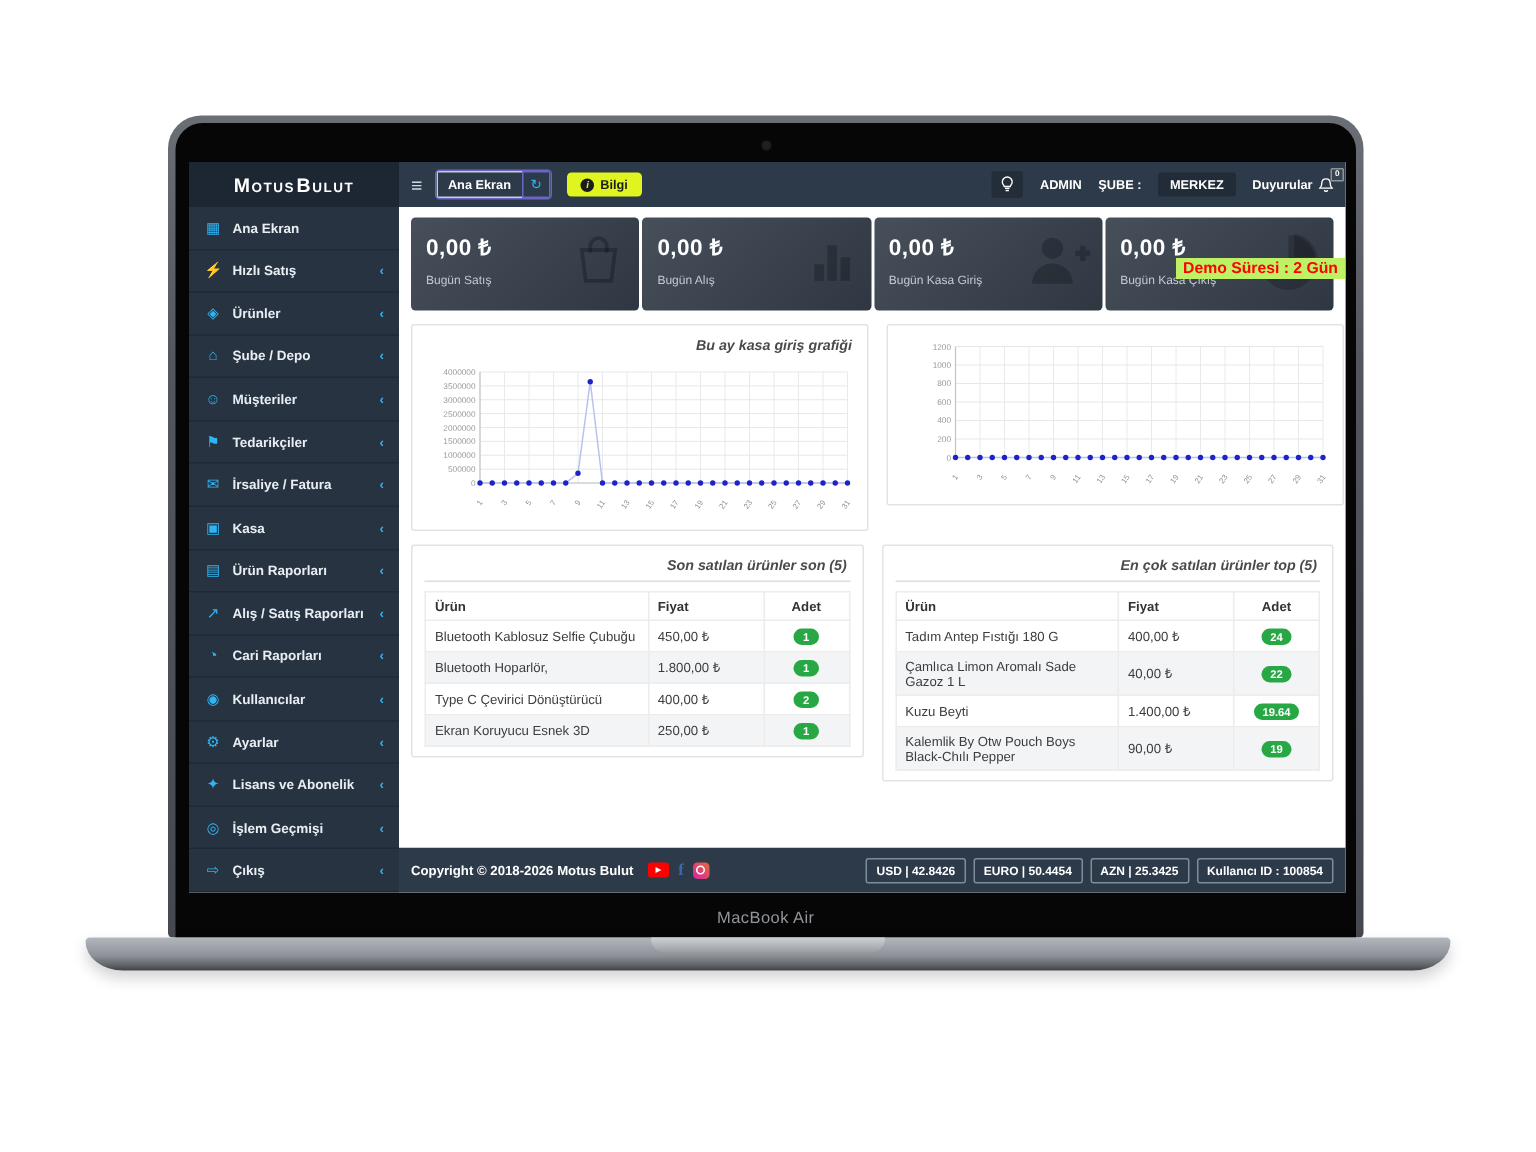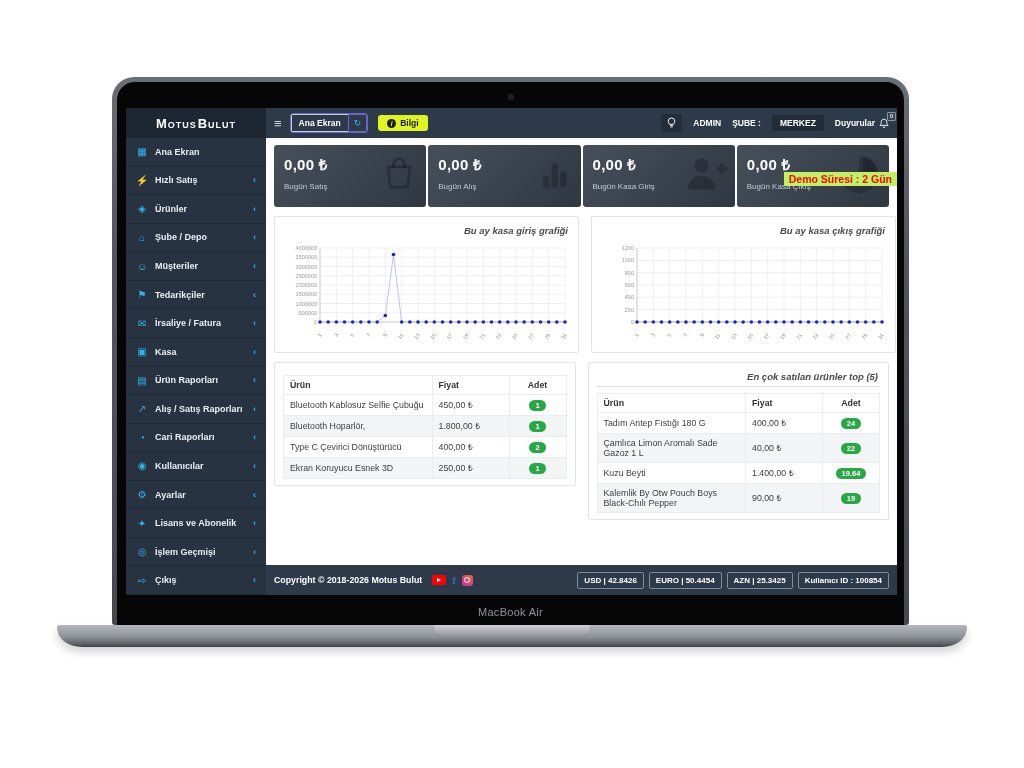--- a/index.html
+++ b/index.html
@@ -322,21 +322,20 @@
                         <circle cx="233" cy="80" r="1.8" fill="#1d23c9"></circle>
                         <circle cx="241.16666666666666" cy="80" r="1.8" fill="#1d23c9"></circle>
                         <circle cx="249.33333333333331" cy="80" r="1.8" fill="#1d23c9"></circle>
                         <circle cx="257.5" cy="80" r="1.8" fill="#1d23c9"></circle>
                         <circle cx="265.66666666666663" cy="80" r="1.8" fill="#1d23c9"></circle>
                         <circle cx="273.8333333333333" cy="80" r="1.8" fill="#1d23c9"></circle>
                         <circle cx="282" cy="80" r="1.8" fill="#1d23c9"></circle>
                       </svg></div>
                 </div>
                 <div class="panel">
-                  <div class="panel-title">Bu ay kasa çıkış grafiği</div>
                   <div class="chart-wrap"><svg width="287" height="100" viewBox="0 0 287 100">
                         <line x1="37" y1="80" x2="282" y2="80" stroke="#e4e4e4" stroke-width="0.6"></line>
                         <text x="34" y="82" text-anchor="end" font-size="5.5" fill="#9a9a9a">0</text>
                         <line x1="37" y1="67.66666666666667" x2="282" y2="67.66666666666667" stroke="#e4e4e4" stroke-width="0.6"></line>
                         <text x="34" y="69.66666666666667" text-anchor="end" font-size="5.5" fill="#9a9a9a">200</text>
                         <line x1="37" y1="55.333333333333336" x2="282" y2="55.333333333333336" stroke="#e4e4e4" stroke-width="0.6"></line>
                         <text x="34" y="57.333333333333336" text-anchor="end" font-size="5.5" fill="#9a9a9a">400</text>
                         <line x1="37" y1="43" x2="282" y2="43" stroke="#e4e4e4" stroke-width="0.6"></line>
                         <text x="34" y="45" text-anchor="end" font-size="5.5" fill="#9a9a9a">600</text>
                         <line x1="37" y1="30.66666666666667" x2="282" y2="30.66666666666667" stroke="#e4e4e4" stroke-width="0.6"></line>
@@ -410,20 +409,21 @@
                         <circle cx="257.5" cy="80" r="1.8" fill="#1d23c9"></circle>
                         <circle cx="265.66666666666663" cy="80" r="1.8" fill="#1d23c9"></circle>
                         <circle cx="273.8333333333333" cy="80" r="1.8" fill="#1d23c9"></circle>
                         <circle cx="282" cy="80" r="1.8" fill="#1d23c9"></circle>
                       </svg></div>
                 </div>
               </div>
 
               <div class="row2">
                 <div class="panel">
+                  <div class="panel-title u">Son satılan ürünler son (5)</div>
                   <div>
                       <table class="mini">
                         <thead>
                           <tr>
                             <th class="">Ürün</th>
                             <th class="fiyat">Fiyat</th>
                             <th class="adet">Adet</th>
                           </tr>
                         </thead>
                         <tbody>

